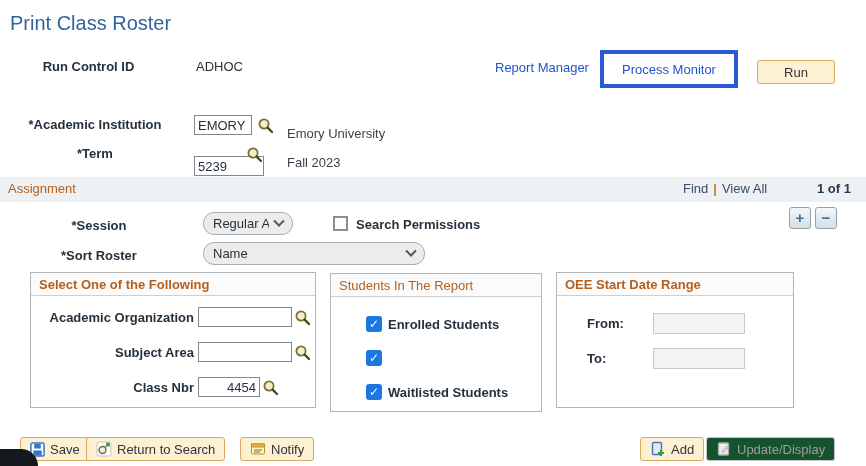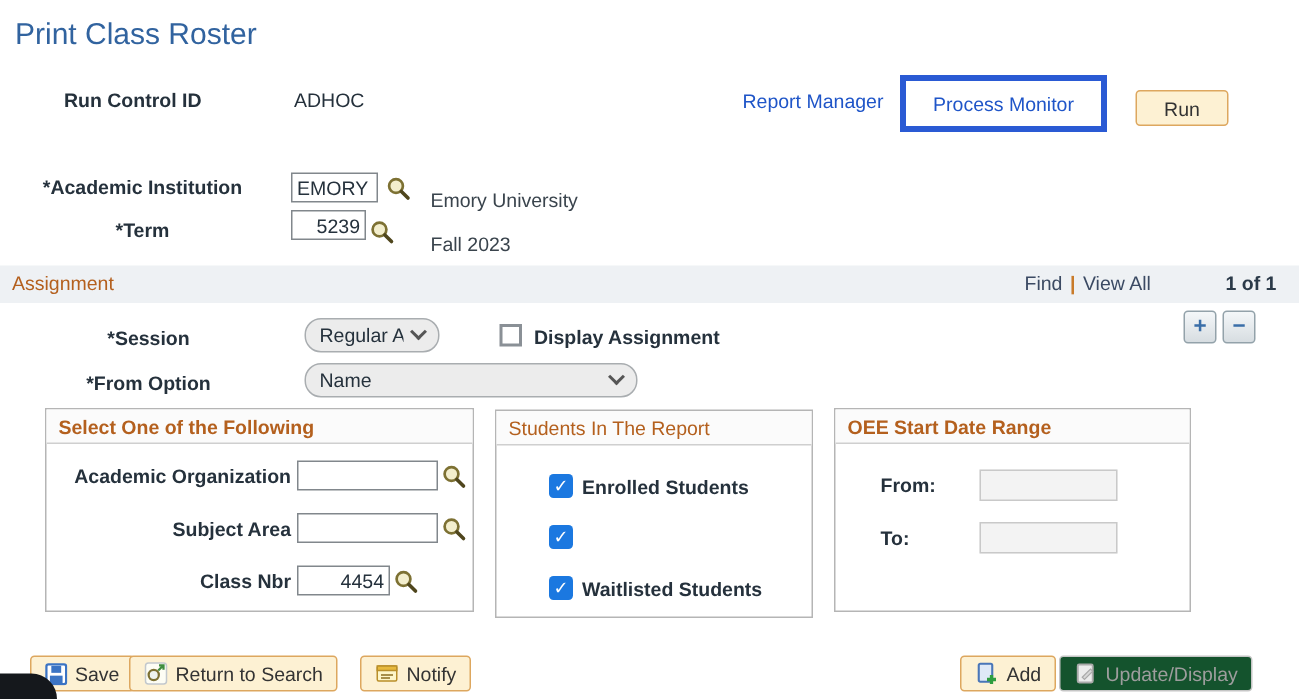--- a/index.html
+++ b/index.html
@@ -18,21 +18,21 @@
 
   a.link { color:#1f55c8; text-decoration:none; cursor:pointer; white-space:nowrap; }
 
   .pm-box { left:600px; top:50px; width:138px; height:38px; border:4px solid #2a5ad4;
             display:flex; align-items:center; justify-content:center; background:#fff; }
 
   .btn-tan { background:#fdf1d3; border:1px solid #dda75f; border-radius:3px; color:#333;
              font-family:inherit; font-size:13px; height:24px; display:inline-flex;
              align-items:center; justify-content:center; gap:5px; padding:0 9px; cursor:pointer; }
   .btn-disabled { background:#14532d; border:1px solid #c6c6c6; color:#9d9d9d; cursor:default; }
-  .run-btn { left:757px; top:60px; width:62px; }
+  .run-btn { left:757px; top:60px; width:78px; }
 
   input.txt { border:1px solid #81878c; background:#fff; height:20px; font-family:inherit;
               font-size:13px; color:#25313c; padding:0 3px; }
   input.num { text-align:right; }
   input.dis { background:#f3f3f3; border:1px solid #c9c9c9; }
 
   .mag { width:17px; height:17px; display:inline-block; cursor:pointer; }
 
   .section-bar { left:0; top:177px; width:866px; height:25px; background:#eef1f4; }
   .section-title { position:absolute; left:8px; top:4px; font-weight:normal; color:#b4601e; }
@@ -94,21 +94,21 @@
   <input class="abs txt" style="left: 194px; top: 115px; width: 58px;" value="EMORY">
   <span class="abs mag" style="left:257px; top:117px;">
     <svg width="17" height="17" viewBox="0 0 17 17">
         <circle cx="7" cy="7" r="4.6" fill="#f3eecd" stroke="#7d7133" stroke-width="1.8"></circle>
         <line x1="10.6" y1="10.6" x2="15" y2="15" stroke="#4f461d" stroke-width="2.4" stroke-linecap="round"></line>
       </svg>
   </span>
   <div class="abs desc" style="left:287px; top:126px;">Emory University</div>
 
   <div class="abs label right" style="left:0; top:146px; width:190px;">*Term</div>
-  <input class="abs txt" style="left: 194px; top: 140px; width: 50px; text-align: right;" value="5239">
+  <input class="abs txt" style="left: 194px; top: 156px; width: 70px;" value="5239">
   <span class="abs mag" style="left:246px; top:146px;">
     <svg width="17" height="17" viewBox="0 0 17 17">
         <circle cx="7" cy="7" r="4.6" fill="#f3eecd" stroke="#7d7133" stroke-width="1.8"></circle>
         <line x1="10.6" y1="10.6" x2="15" y2="15" stroke="#4f461d" stroke-width="2.4" stroke-linecap="round"></line>
       </svg>
   </span>
   <div class="abs desc" style="left:287px; top:155px;">Fall 2023</div>
 
   <div class="abs section-bar">
     <span class="section-title">Assignment</span>
@@ -117,26 +117,26 @@
     </span>
     <span class="rowcount">1 of 1</span>
   </div>
 
   <div class="abs label right" style="left:0; top:218px; width:198px;">*Session</div>
   <div class="abs select" style="left:203px; top:212px; width:90px;">
     <span class="sel-text">Regular Ac</span>
     <span class="chev"></span>
   </div>
   <span class="abs chk" style="left:333px; top:216px;"></span>
-  <div class="abs label" style="left:356px; top:217px;">Display Assignment</div>
+  <div class="abs label" style="left:356px; top:217px;">Search Permissions</div>
 
   <div class="abs pmbtn" style="left:789px; top:207px;">+</div>
   <div class="abs pmbtn" style="left:815px; top:207px;">−</div>
 
-  <div class="abs label right" style="left:0; top:248px; width:198px;">*From Option</div>
+  <div class="abs label right" style="left:0; top:248px; width:198px;">*Sort Roster</div>
   <div class="abs select" style="left:203px; top:242px; width:222px;">
     <span class="sel-text">Name</span>
     <span class="chev"></span>
   </div>
 
   <div class="abs gbox" style="left:30px; top:272px; width:286px; height:136px;">
     <div class="gbox-head hbold">Select One of the Following</div>
     <div class="g1row" style="left:3px; top:34px;">
       <span class="g1lab">Academic Organization</span>
       <input class="txt" style="width: 94px;" value="">

